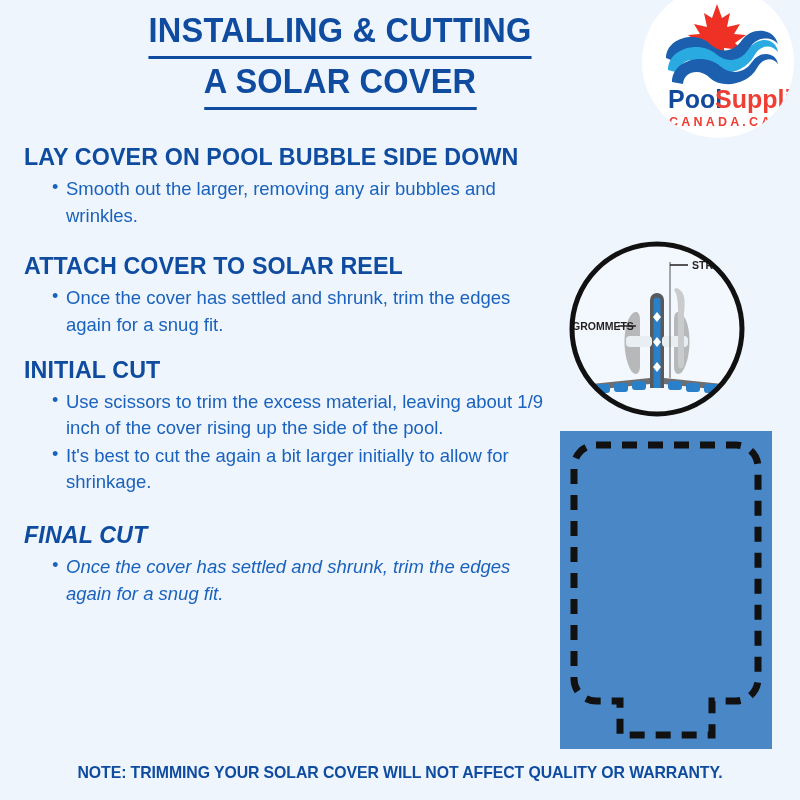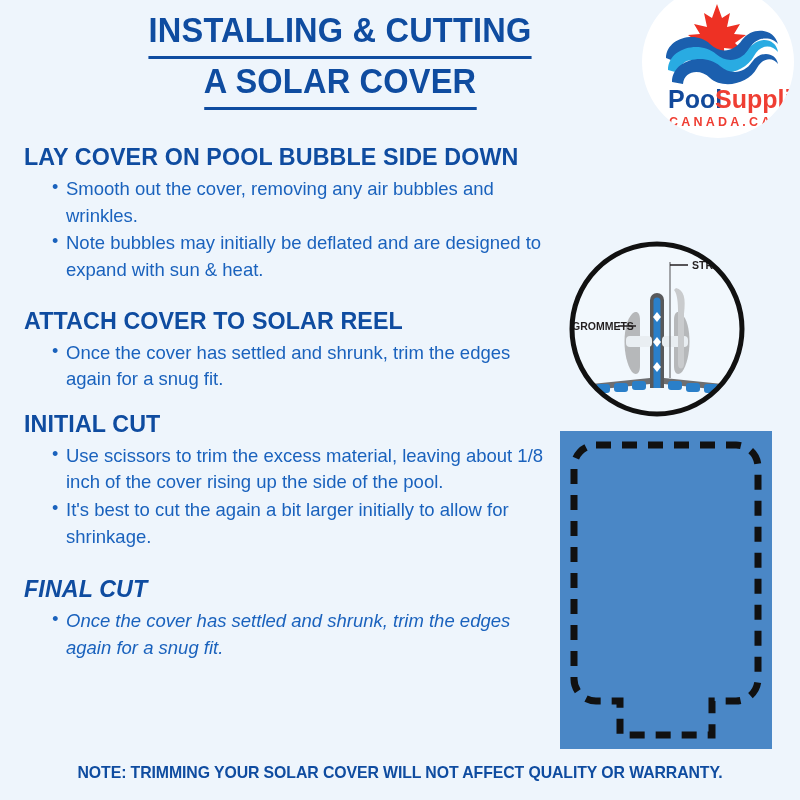--- a/index.html
+++ b/index.html
@@ -183,36 +183,35 @@
         <text x="27" y="140" font-family="Liberation Sans, sans-serif" font-size="12.5" font-weight="bold" letter-spacing="3.2" fill="#ef3e33">CANADA.CA</text>
       </svg>
     </div>
   </div>
 
   <div id="content">
 
     <div class="section" id="sec-0">
       <div class="section-heading">LAY COVER ON POOL BUBBLE SIDE DOWN</div>
       <ul class="bullets">
-        <li>Smooth out the cover, removing any air bubbles and wrinkles.</li>
-        <li>Note bubbles may initially be deflated and are designed to expand with sun &amp; heat.</li>
+        <li>Smooth out the larger, removing any air bubbles and wrinkles.</li>
       </ul>
     </div>
 
     <div class="section" id="sec-1">
       <div class="section-heading">ATTACH COVER TO SOLAR REEL</div>
       <ul class="bullets">
         <li>Once the cover has settled and shrunk, trim the edges again for a snug fit.</li>
       </ul>
     </div>
 
     <div class="section" id="sec-2">
       <div class="section-heading">INITIAL CUT</div>
       <ul class="bullets">
-        <li>Use scissors to trim the excess material, leaving about 1/8 inch of the cover rising up the side of the pool.</li>
+        <li>Use scissors to trim the excess material, leaving about 1/9 inch of the cover rising up the side of the pool.</li>
         <li>It's best to cut the again a bit larger initially to allow for shrinkage.</li>
       </ul>
     </div>
 
     <div class="section" id="sec-3">
       <div class="section-heading">FINAL CUT</div>
       <ul class="bullets">
         <li>Once the cover has settled and shrunk, trim the edges again for a snug fit.</li>
       </ul>
     </div>

